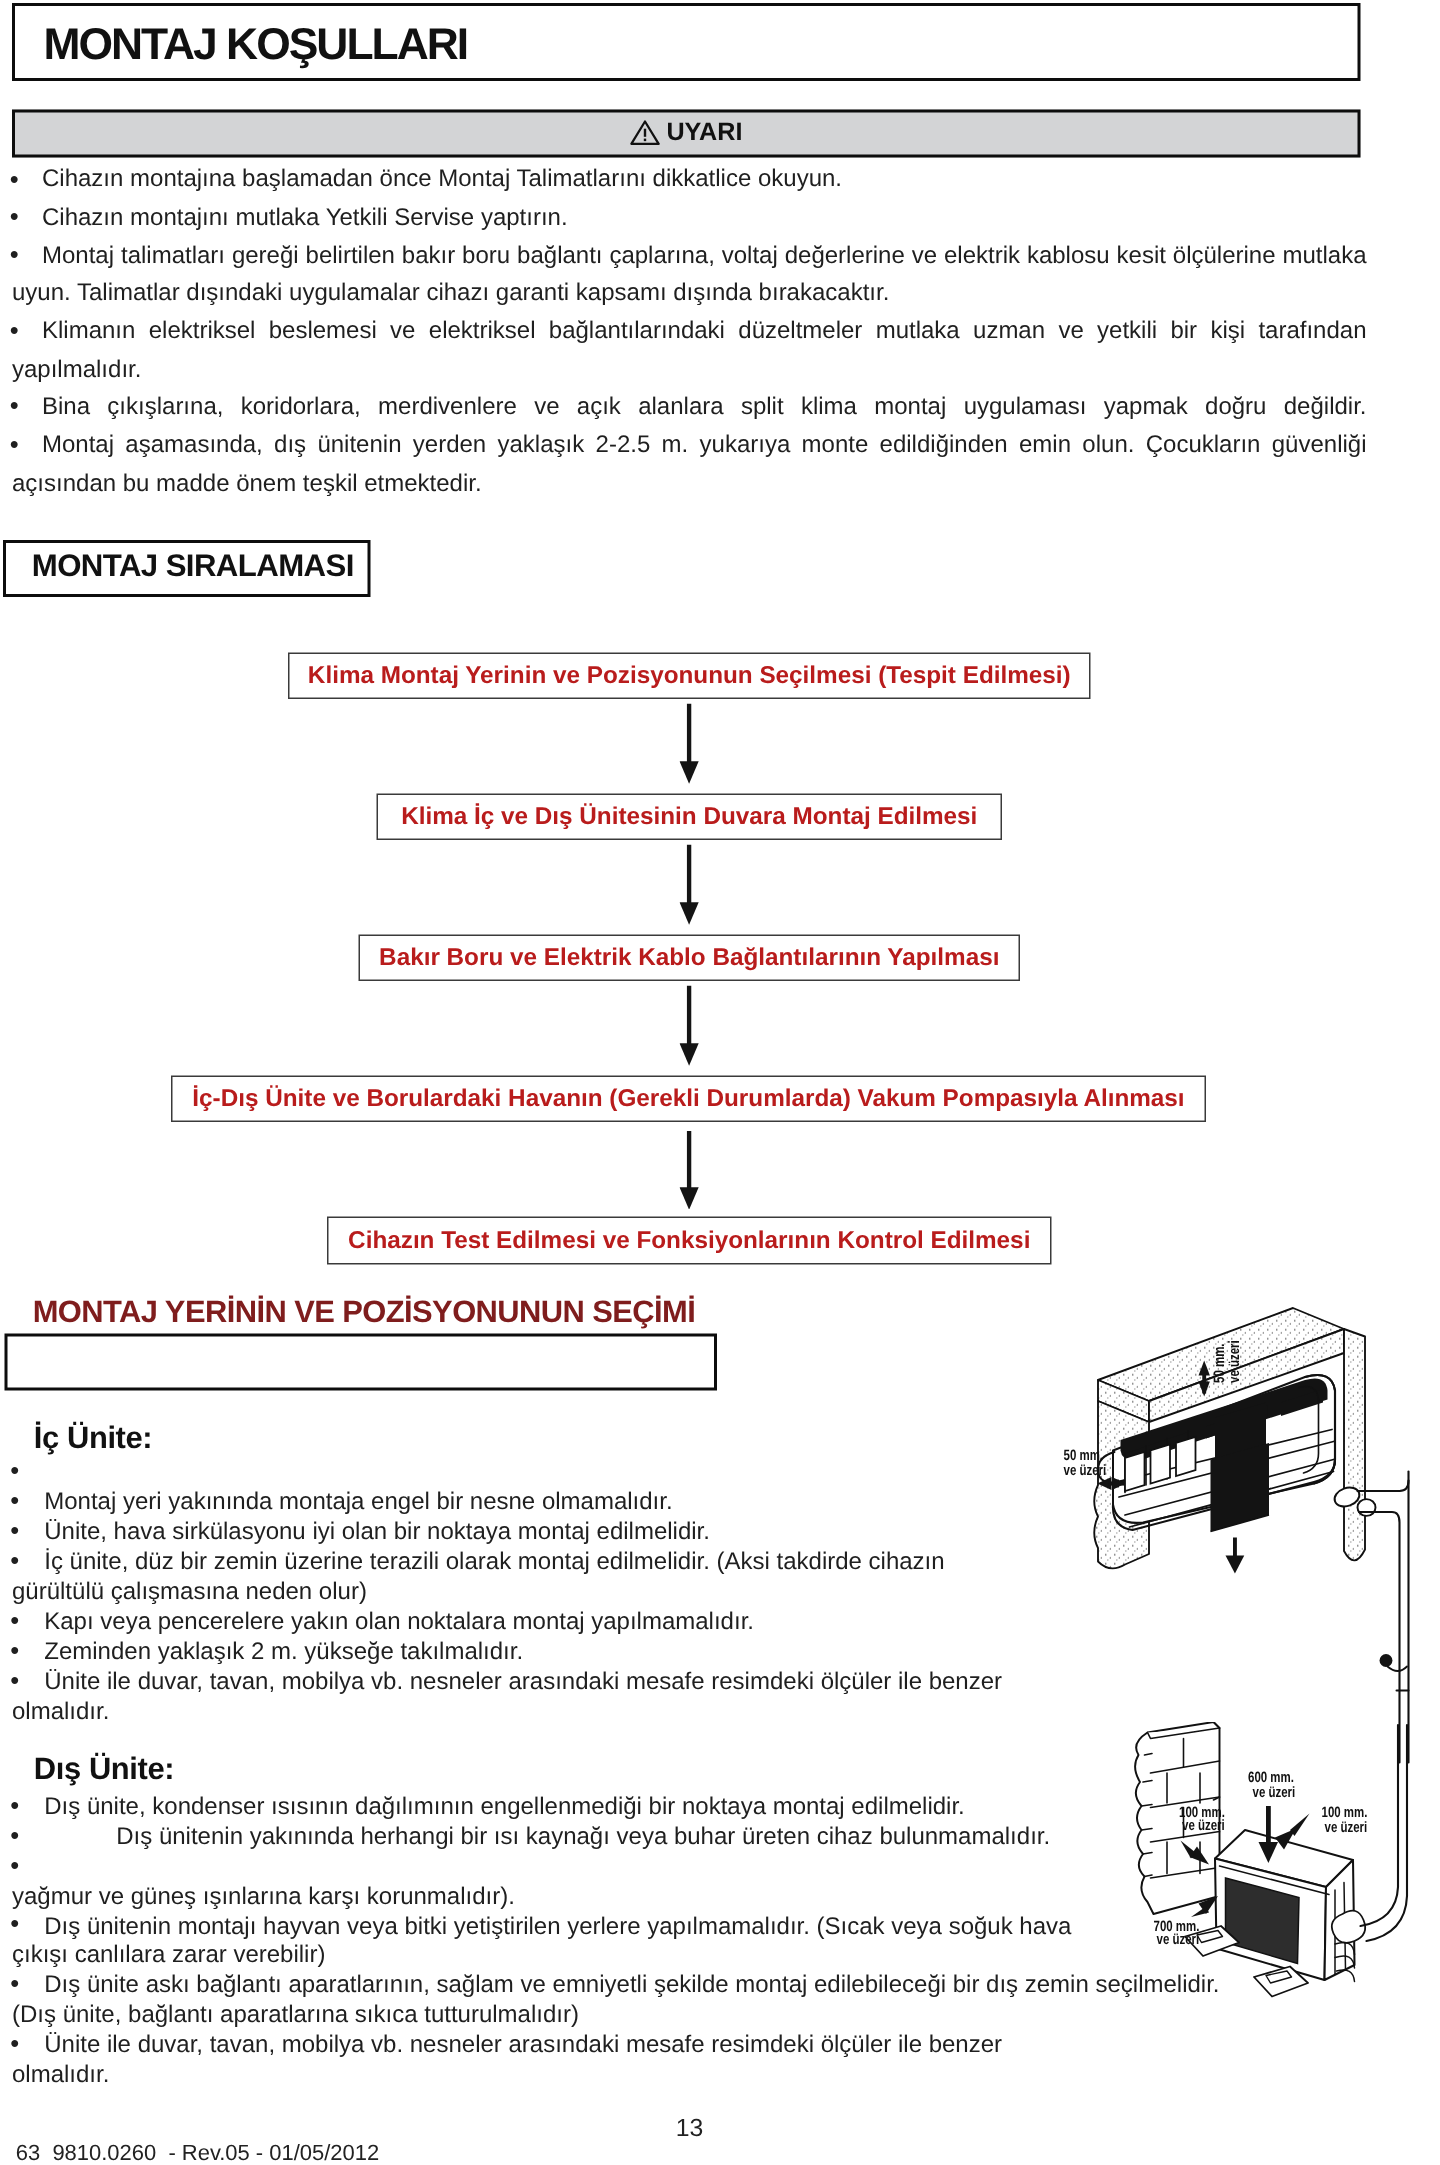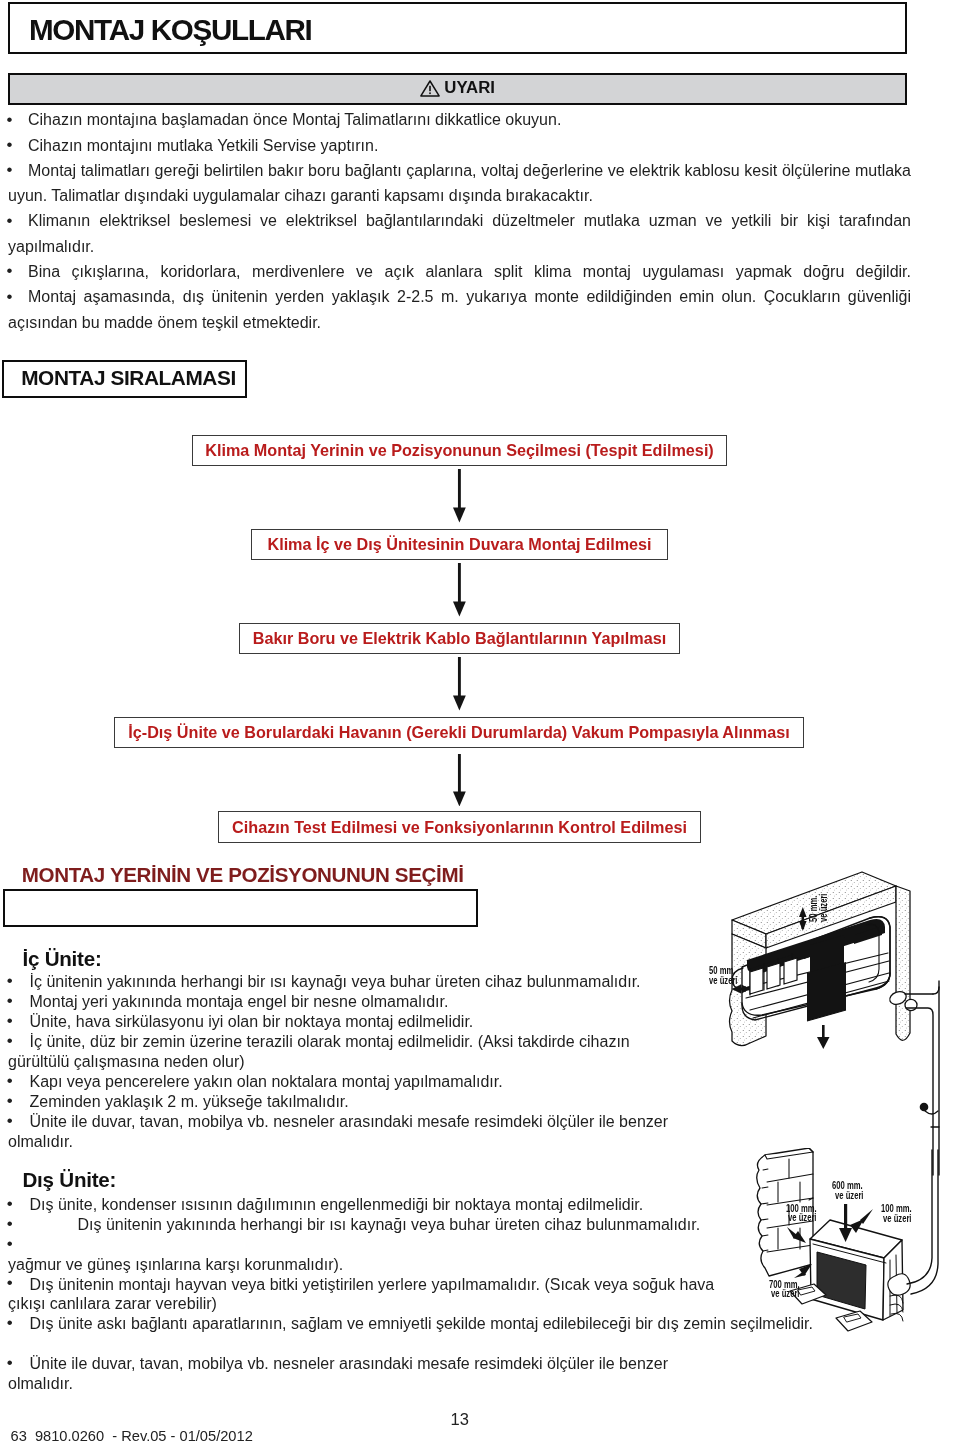--- a/index.html
+++ b/index.html
@@ -87,21 +87,20 @@
         <rect x="4.95" y="0" width="2.9" height="38.5" fill="#141414"></rect>
         <path d="M0 37.5 L12.8 37.5 L6.4 52.5 Z" fill="#141414"></path>
       </svg></div>
 </div>
 
 <div class="abs hdrbox" style="left:3px;top:889px;width:475px;height:38px;"></div>
 <div class="abs" style="left:21.8px;top:865px;font-size:20.6px;font-weight:bold;color:#7f1d1d;line-height:1;letter-spacing:-0.38px;">MONTAJ YERİNİN VE POZİSYONUNUN SEÇİMİ</div>
 <div class="abs" style="left:0;top:930px;width:960px;height:480px;">
   <div class="abs lh" style="left:22.5px;top:18.50px;">İç Ünite:</div>
   <span class="bull" style="left:6.8px;top:42.30px;">•</span>
-  <div class="bl" style="left:29.5px;top:42.40px;">İç ünitenin yakınında herhangi bir ısı kaynağı veya buhar üreten cihaz bulunmamalıdır.</div>
   <span class="bull" style="left:6.8px;top:62.30px;">•</span>
   <div class="bl" style="left:29.5px;top:62.40px;">Montaj yeri yakınında montaja engel bir nesne olmamalıdır.</div>
   <span class="bull" style="left:6.8px;top:82.20px;">•</span>
   <div class="bl" style="left:29.5px;top:82.30px;">Ünite, hava sirkülasyonu iyi olan bir noktaya montaj edilmelidir.</div>
   <span class="bull" style="left:6.8px;top:102.20px;">•</span>
   <div class="bl" style="left:29.5px;top:102.30px;">İç ünite, düz bir zemin üzerine terazili olarak montaj edilmelidir. (Aksi takdirde cihazın</div>
   <div class="bl" style="left:8px;top:122.20px;">gürültülü çalışmasına neden olur)</div>
   <span class="bull" style="left:6.8px;top:142.10px;">•</span>
   <div class="bl" style="left:29.5px;top:142.20px;">Kapı veya pencerelere yakın olan noktalara montaj yapılmamalıdır.</div>
   <span class="bull" style="left:6.8px;top:162.00px;">•</span>
@@ -114,20 +113,21 @@
   <div class="bl" style="left:29.5px;top:264.70px;">Dış ünite, kondenser ısısının dağılımının engellenmediği bir noktaya montaj edilmelidir.</div>
   <span class="bull" style="left:6.8px;top:284.50px;">•</span>
   <div class="bl" style="left:29.5px;top:284.60px;padding-left:48px;">Dış ünitenin yakınında herhangi bir ısı kaynağı veya buhar üreten cihaz bulunmamalıdır.</div>
   <span class="bull" style="left:6.8px;top:304.50px;">•</span>
   <div class="bl" style="left:8px;top:324.50px;">yağmur ve güneş ışınlarına karşı korunmalıdır).</div>
   <span class="bull" style="left:6.8px;top:344.40px;">•</span>
   <div class="bl" style="left:29.5px;top:344.50px;">Dış ünitenin montajı hayvan veya bitki yetiştirilen yerlere yapılmamalıdır. (Sıcak veya soğuk hava</div>
   <div class="bl" style="left:8px;top:364.40px;">çıkışı canlılara zarar verebilir)</div>
   <span class="bull" style="left:6.8px;top:384.30px;">•</span>
   <div class="bl" style="left:29.5px;top:384.40px;">Dış ünite askı bağlantı aparatlarının, sağlam ve emniyetli şekilde montaj edilebileceği bir dış zemin seçilmelidir.</div>
+  <div class="bl" style="left:8px;top:404.30px;">(Dış ünite, bağlantı aparatlarına sıkıca tutturulmalıdır)</div>
   <span class="bull" style="left:6.8px;top:424.20px;">•</span>
   <div class="bl" style="left:29.5px;top:424.30px;">Ünite ile duvar, tavan, mobilya vb. nesneler arasındaki mesafe resimdeki ölçüler ile benzer</div>
   <div class="bl" style="left:8px;top:444.20px;">olmalıdır.</div>
 </div>
 
 <div class="abs" style="left:700px;top:855px;width:260px;height:332px;">
 <svg width="260" height="332" viewBox="0 0 260 332">
   <defs>
     <pattern id="stip" width="6" height="6" patternUnits="userSpaceOnUse">
       <rect width="6" height="6" fill="#fff"></rect>

